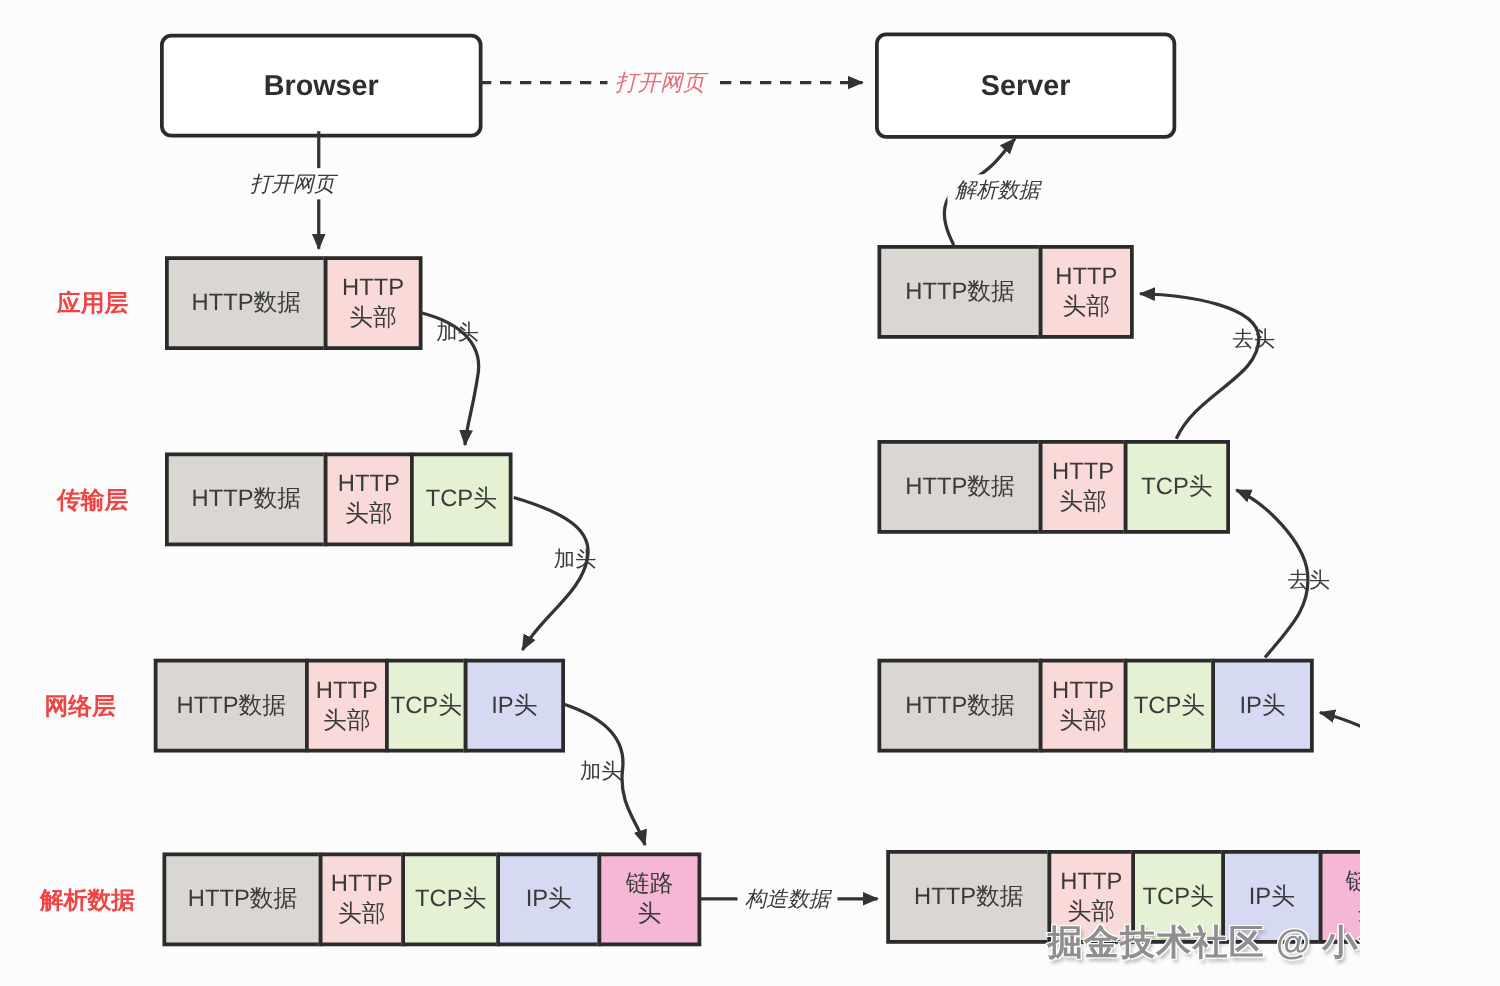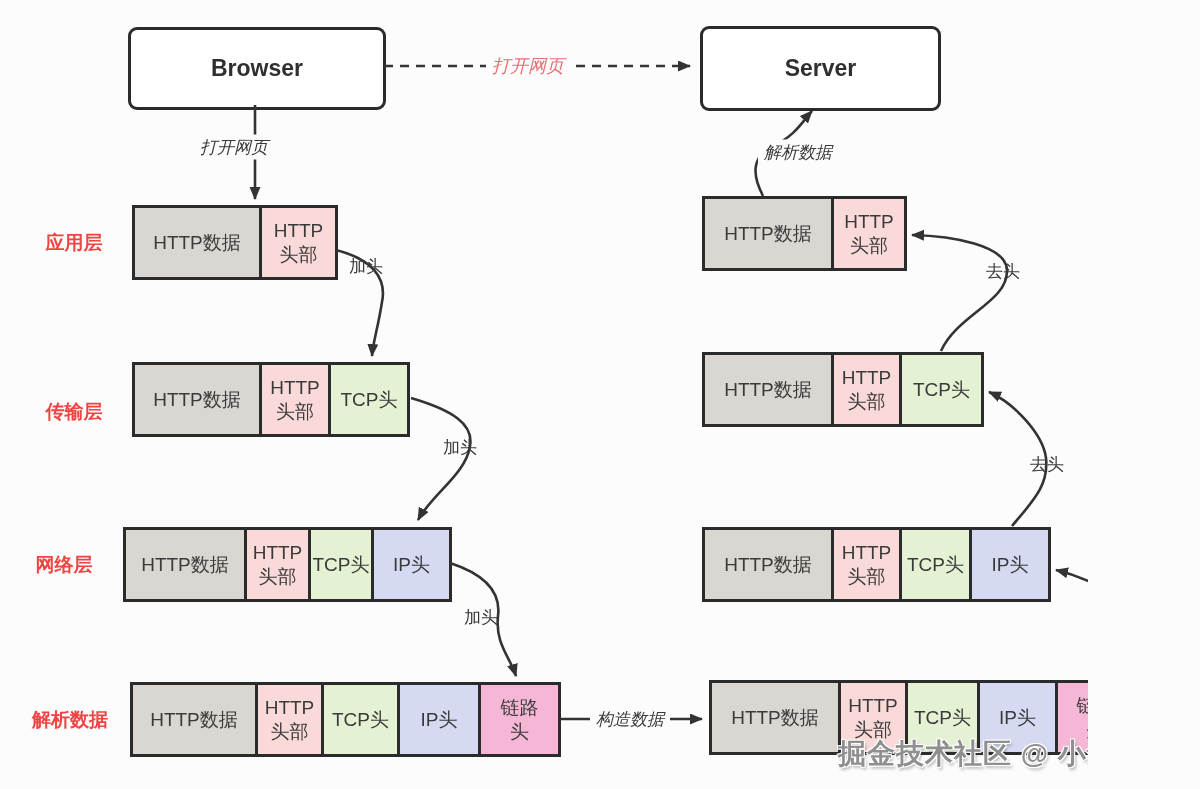--- a/index.html
+++ b/index.html
@@ -65,21 +65,21 @@
       <path d="M1012,526 C1032,502 1049,486 1046,458 C1043,434 1014,403 989,392" marker-end="url(#ah)"></path>
       <path d="M1134,714 C1163,698 1169,665 1160,643 C1149,610 1097,580 1056,570" marker-end="url(#ah)"></path>
       <path d="M763,196 C751,173 753,156 772,147 C796,135 802,122 812,111" marker-end="url(#ah)"></path>
     </g>
   </svg>
 
   <div class="node" id="browser">Browser</div>
   <div class="node" id="server">Server</div>
 
   <div class="layer-label" style="left:74px;top:243px">应用层</div>
-  <div class="layer-label" style="left:74px;top:412px">传输层</div>
+  <div class="layer-label" style="left:74px;top:400px">传输层</div>
   <div class="layer-label" style="left:64px;top:565px">网络层</div>
   <div class="layer-label" style="left:70px;top:720px">解析数据</div>
 
   <div id="stacks">
       <div class="seg" style="left: 132px; top: 205px; width: 130px; background: rgb(218, 215, 210);">
         <span>HTTP数据</span>
       </div>
       <div class="seg" style="left: 259px; top: 205px; width: 79px; background: rgb(249, 218, 216);">
         <span>HTTP<br>头部</span>
       </div>

